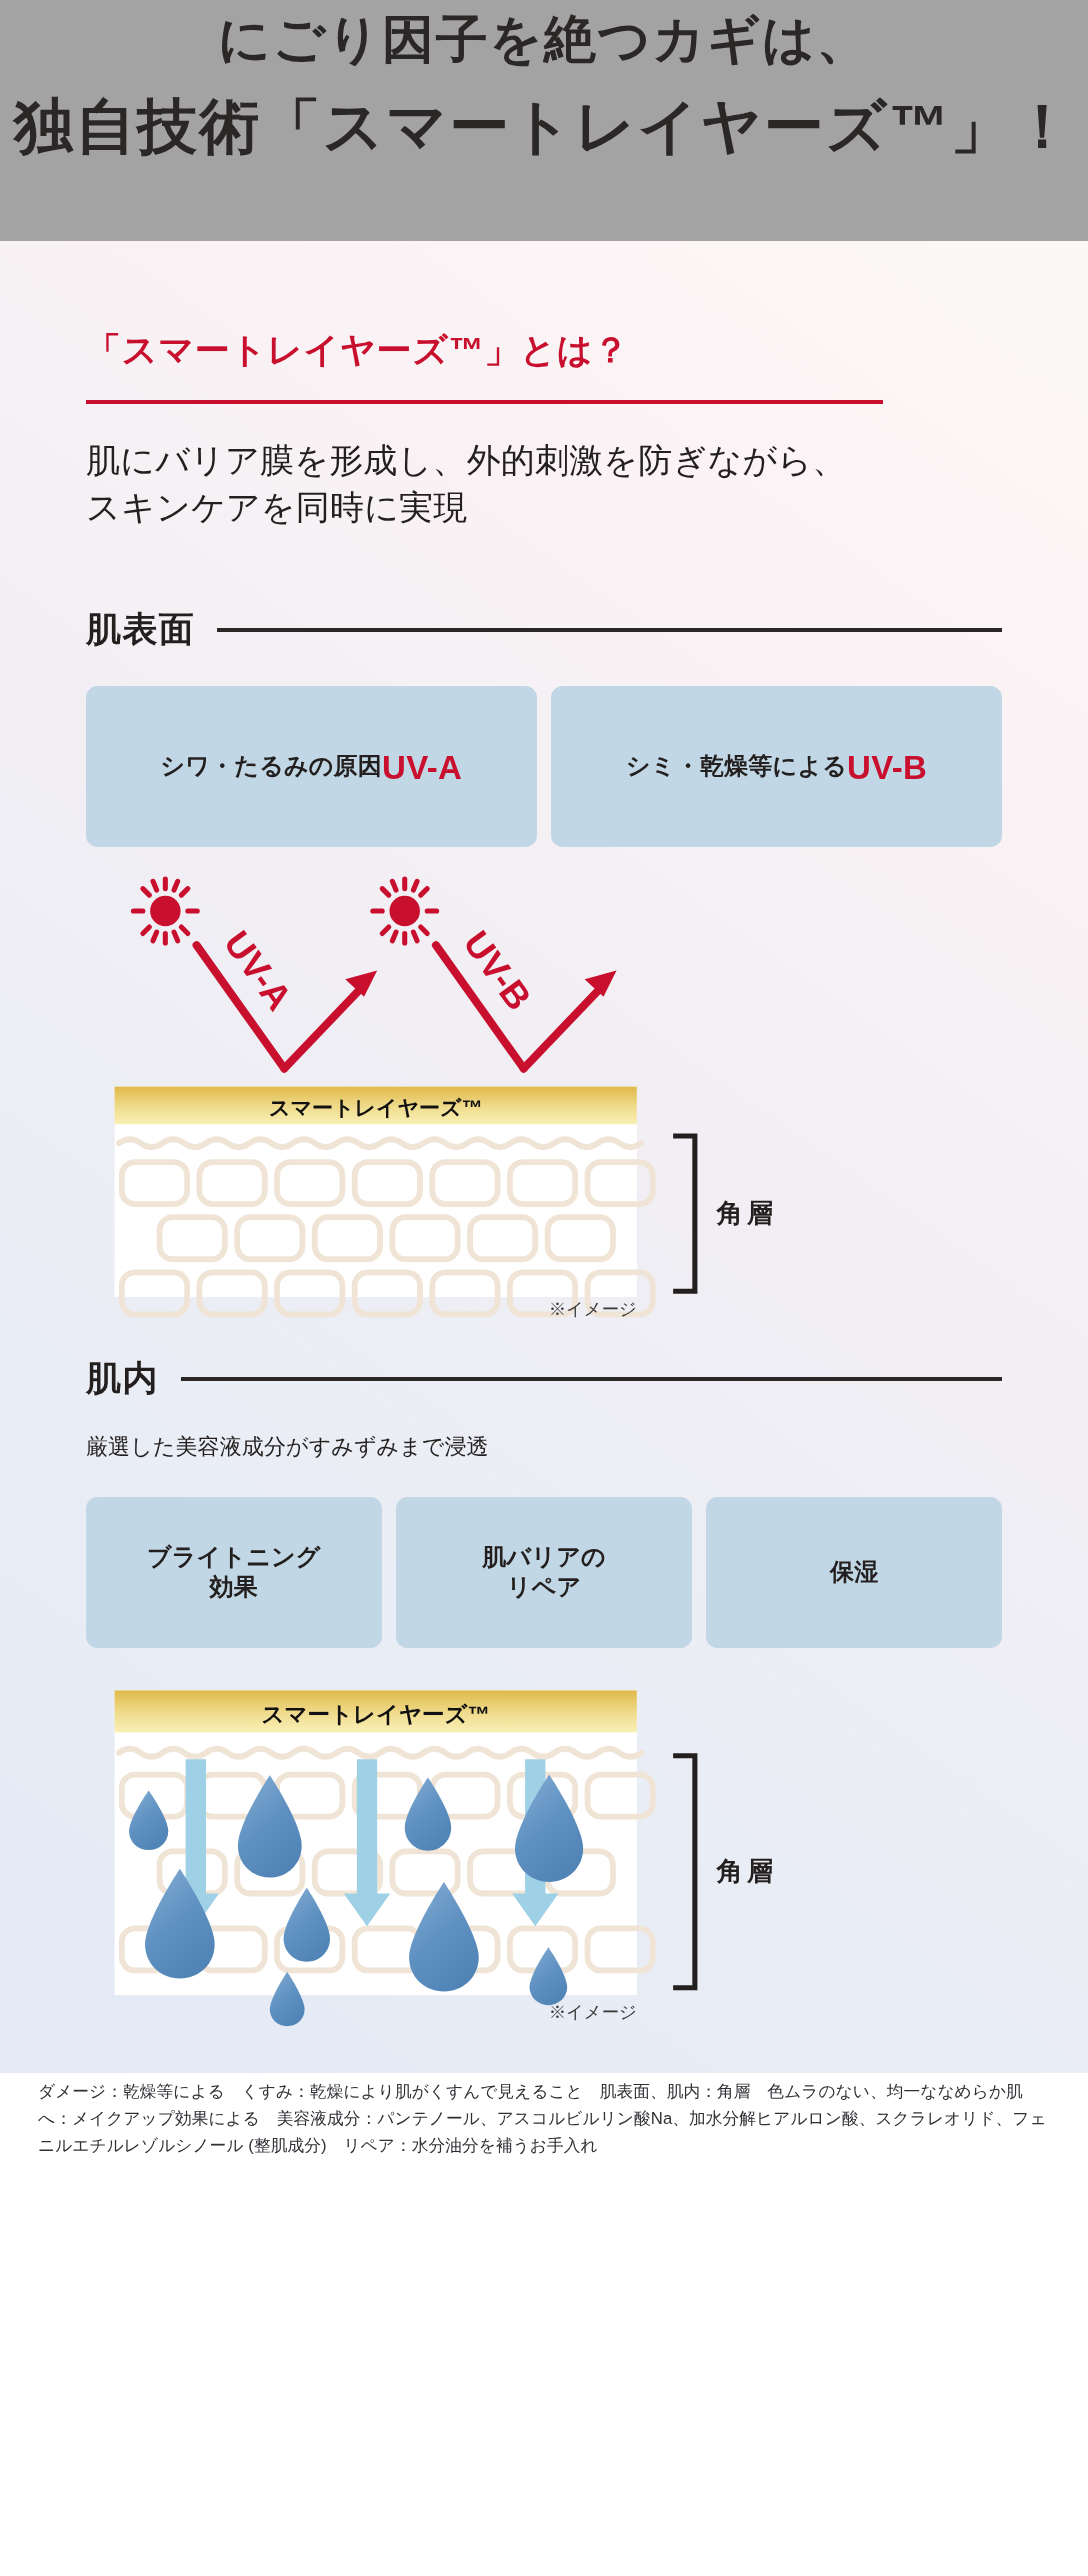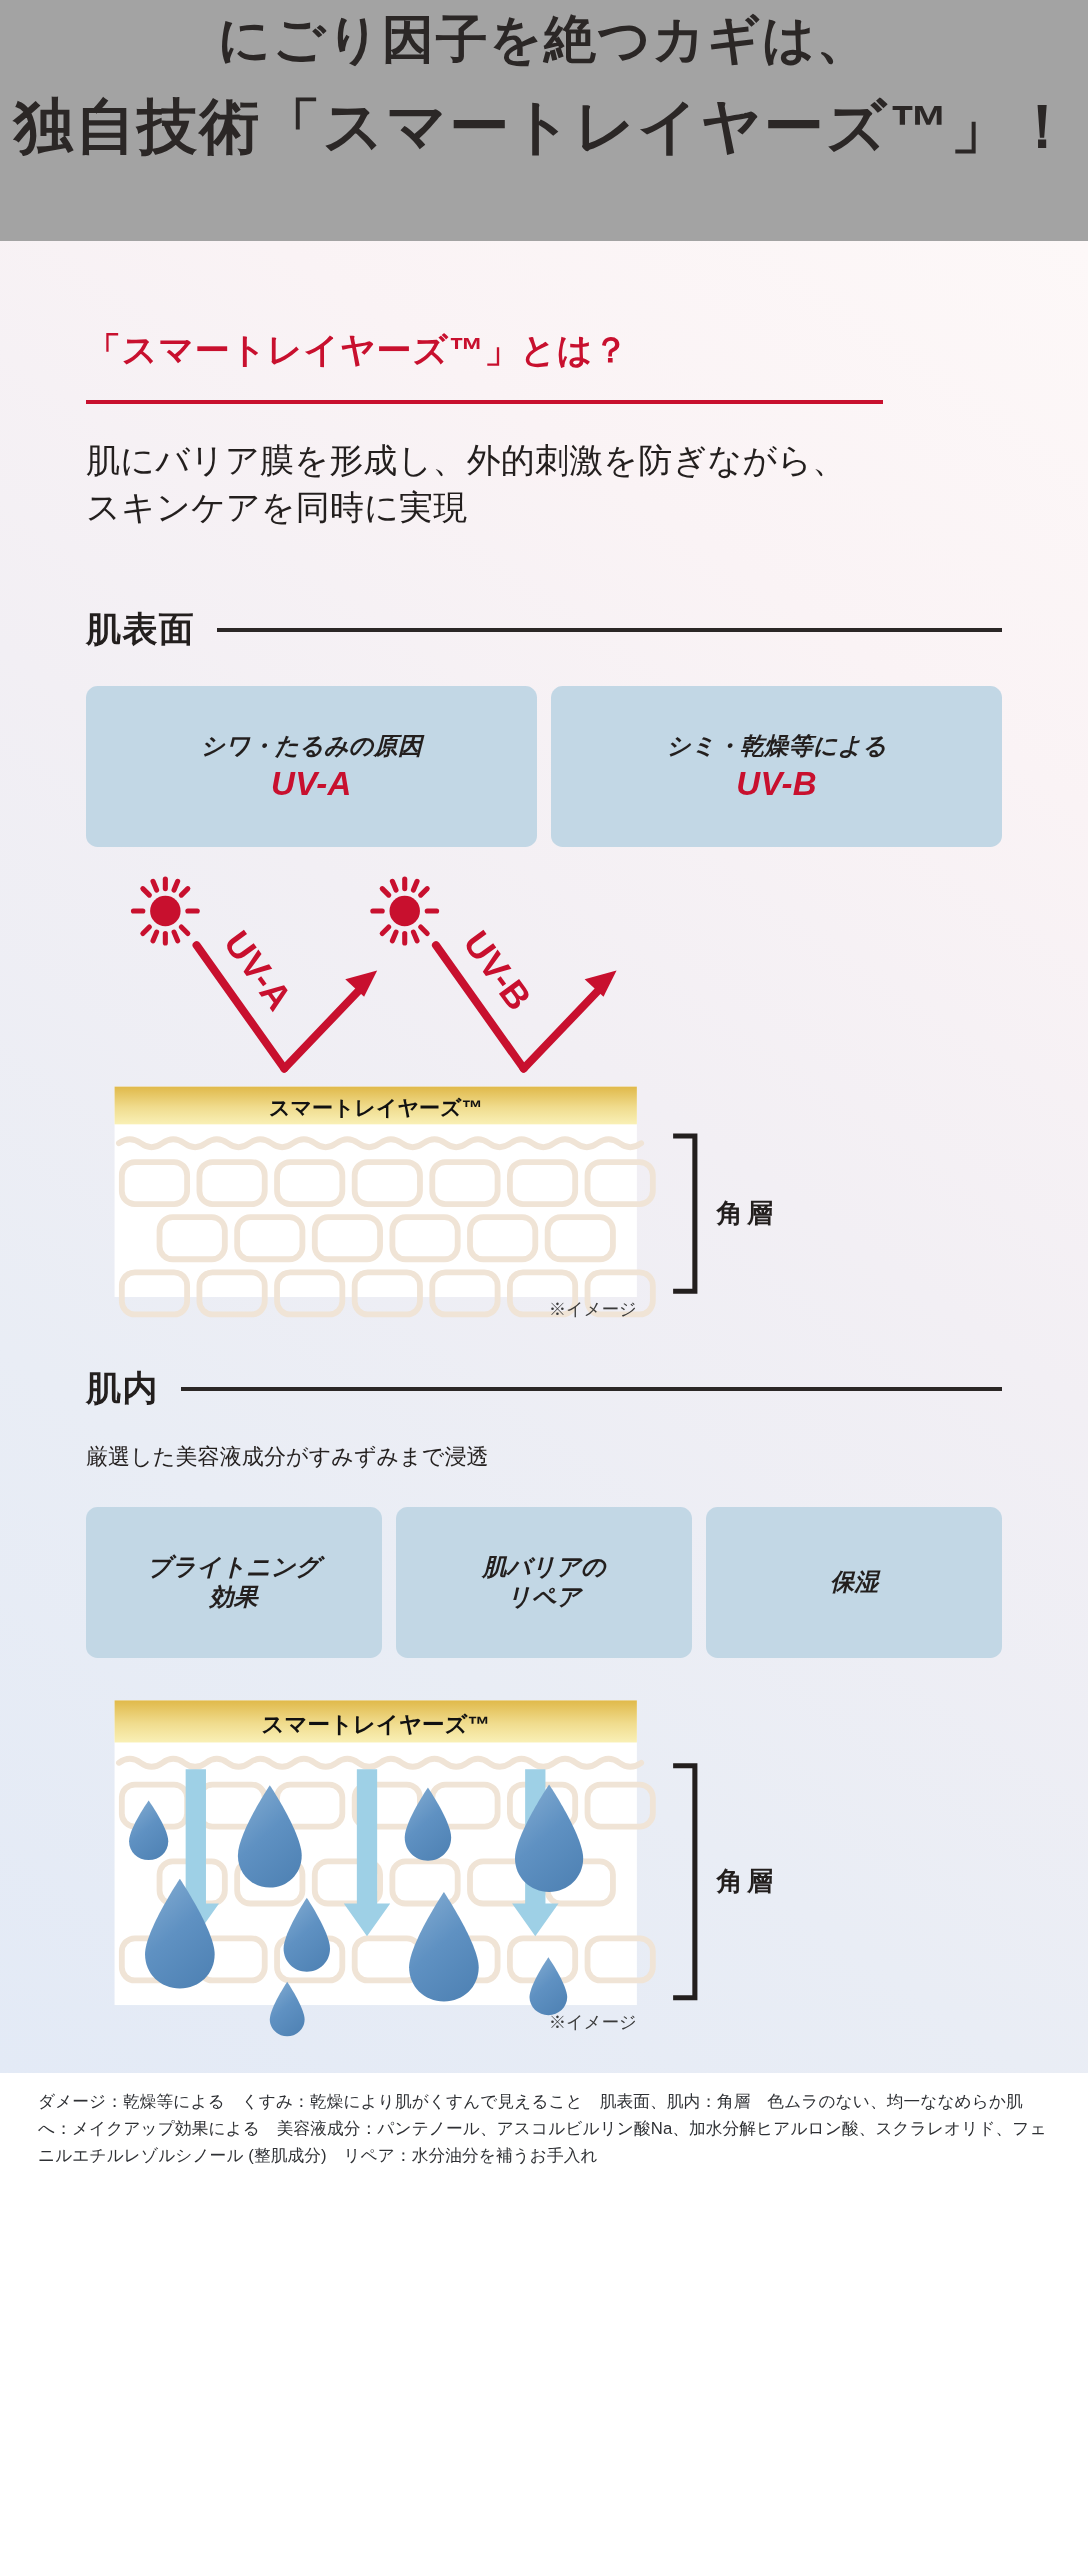--- a/index.html
+++ b/index.html
@@ -92,25 +92,24 @@
     color:#231f1e;
     letter-spacing:.005em;
   }
 
   
   .cards{ display:flex; gap:14.5px; margin-top:33px; }
   .card{
     background:#c2d7e5;
     border-radius:11.6px;
     display:flex;
-    flex-direction:column;
+    flex-direction:row;
     align-items:center;
     justify-content:center;
     text-align:center;
-    font-style:italic;
   }
   .cards-2 .card{ flex:1; height:161px; }
   .cards-3 .card{ flex:1; height:151px; }
   .card .jp{
     font-size:24px;
     font-weight:700;
     color:#231f1e;
     line-height:1.28;
     letter-spacing:.01em;
   }
@@ -269,21 +268,21 @@
         <path d="M 808 398 L 838 398 L 838 612 L 808 612" stroke="#231f1e" stroke-width="7" fill="none"></path>
       </g>
       <text x="868" y="517" fill="#231f1e" font-size="36" font-weight="700" font-family="Liberation Sans, sans-serif" letter-spacing="6">角層</text>
 
       <text x="758" y="645" fill="#3a3a3a" font-size="24" text-anchor="end" font-family="Liberation Sans, sans-serif">※イメージ</text>
     </svg>
   </div>
 
   <div class="inner">
 
-    <div class="sec-head" style="margin-top:46px;">
+    <div class="sec-head" style="margin-top:36px;">
       <span class="kanji">肌内</span>
       <span class="rule"></span>
     </div>
     <p class="sec-desc">厳選した美容液成分がすみずみまで浸透</p>
 
     <div class="cards cards-3">
       <div class="card">
         <div class="jp" style="white-space:pre-line;">ブライトニング
 効果</div>
       </div>

